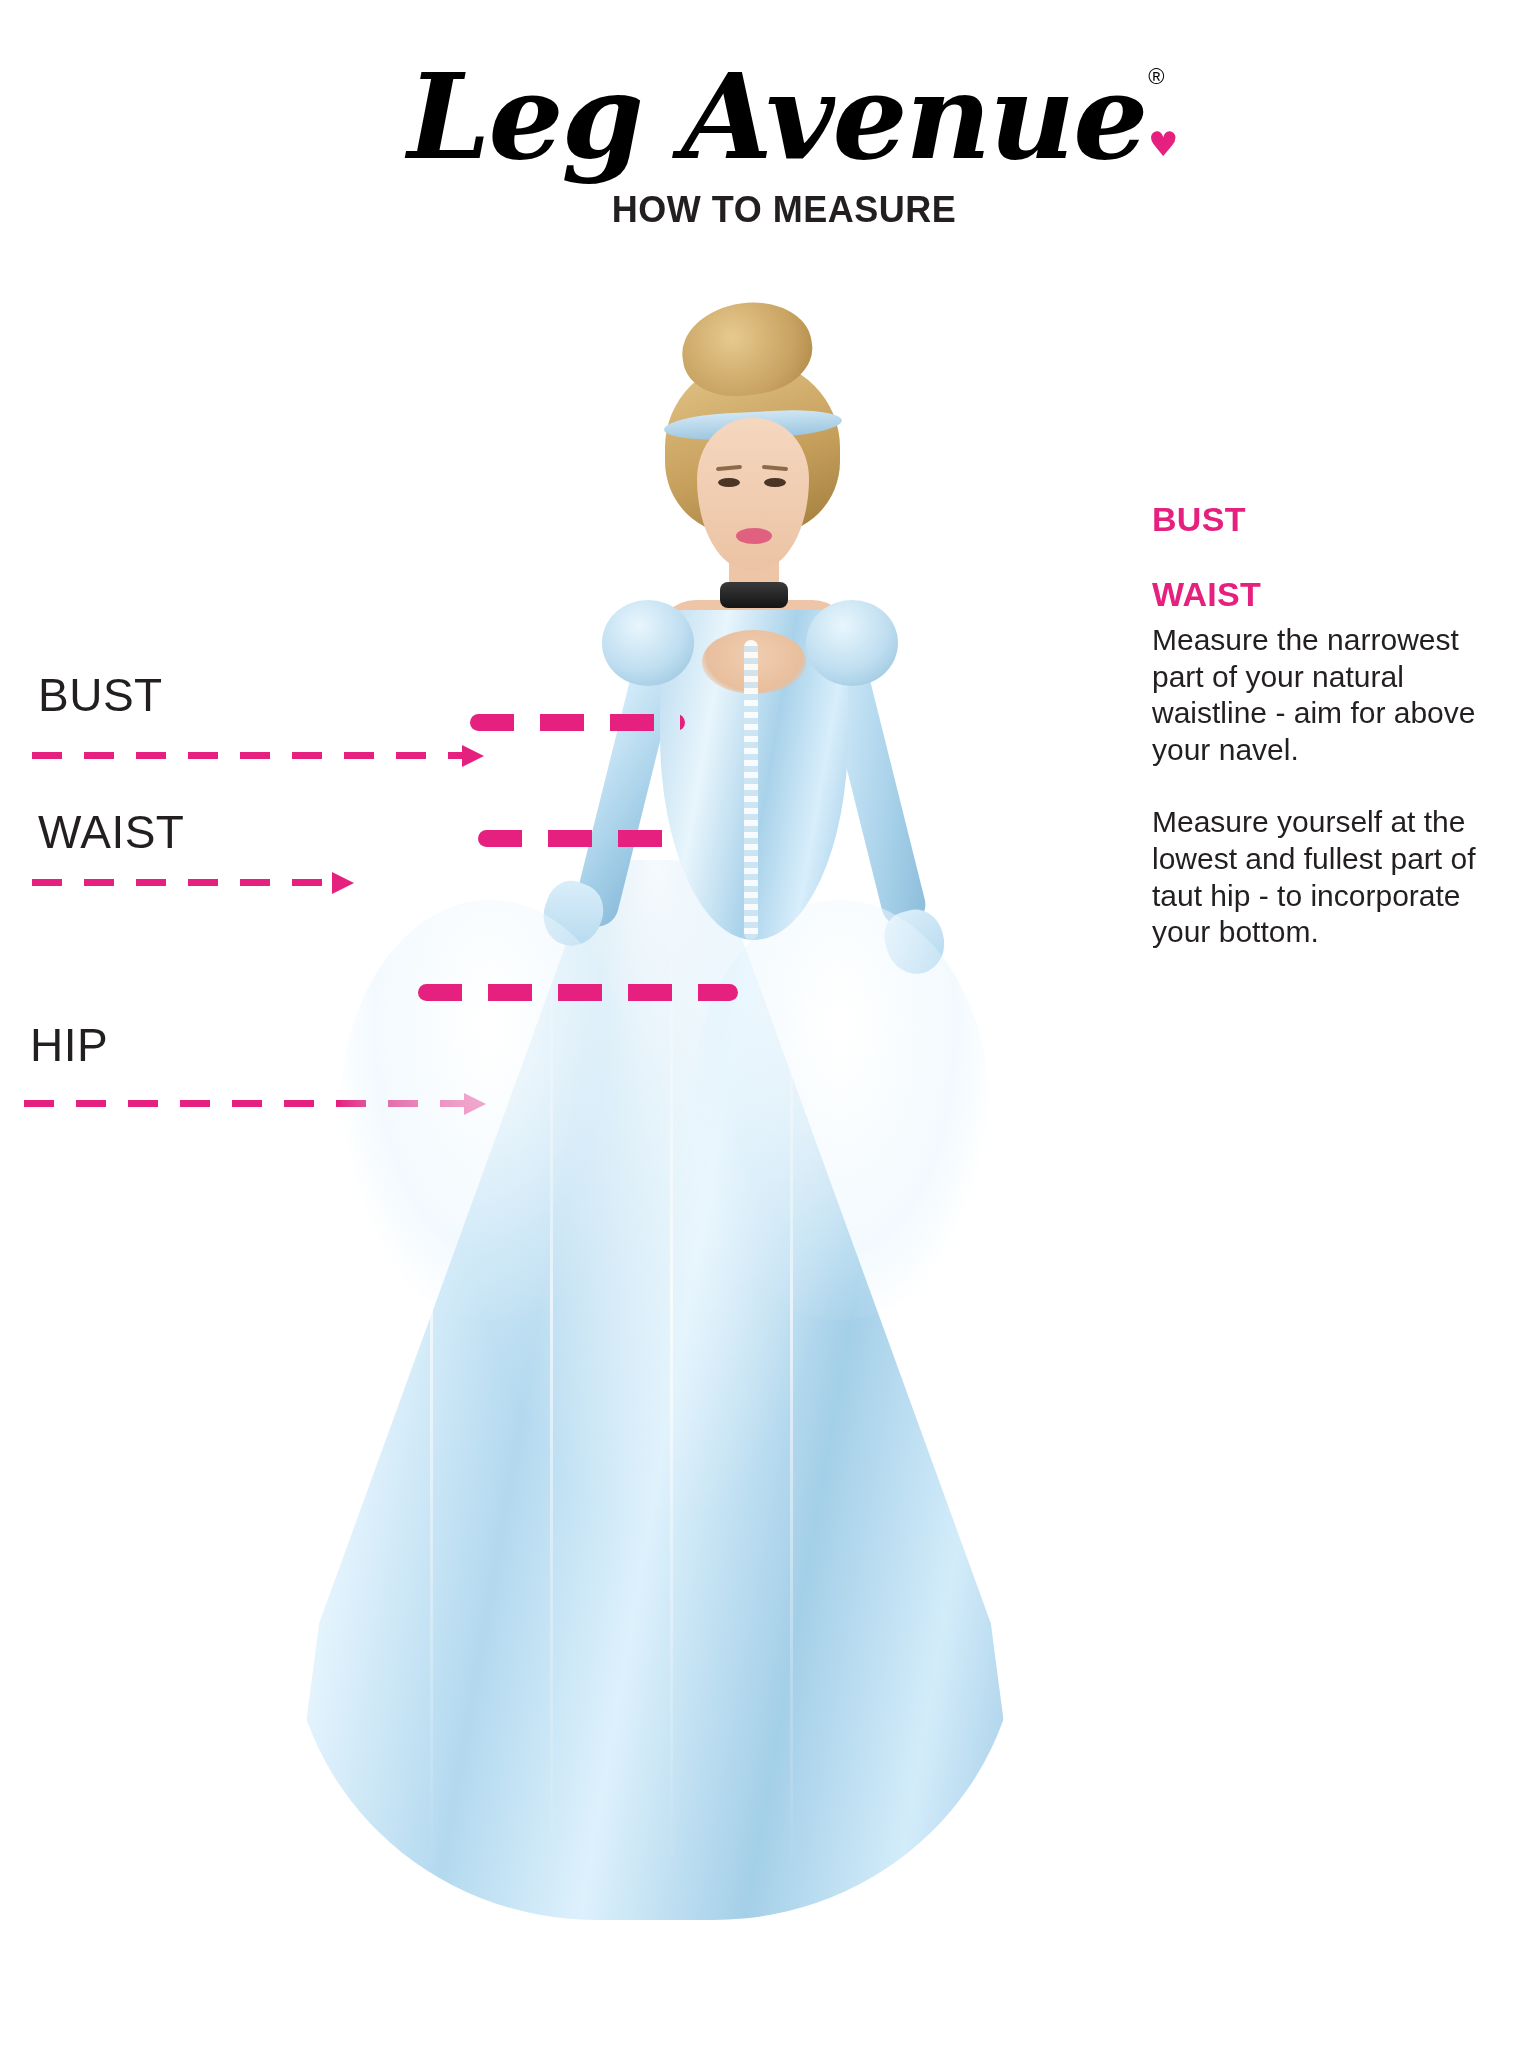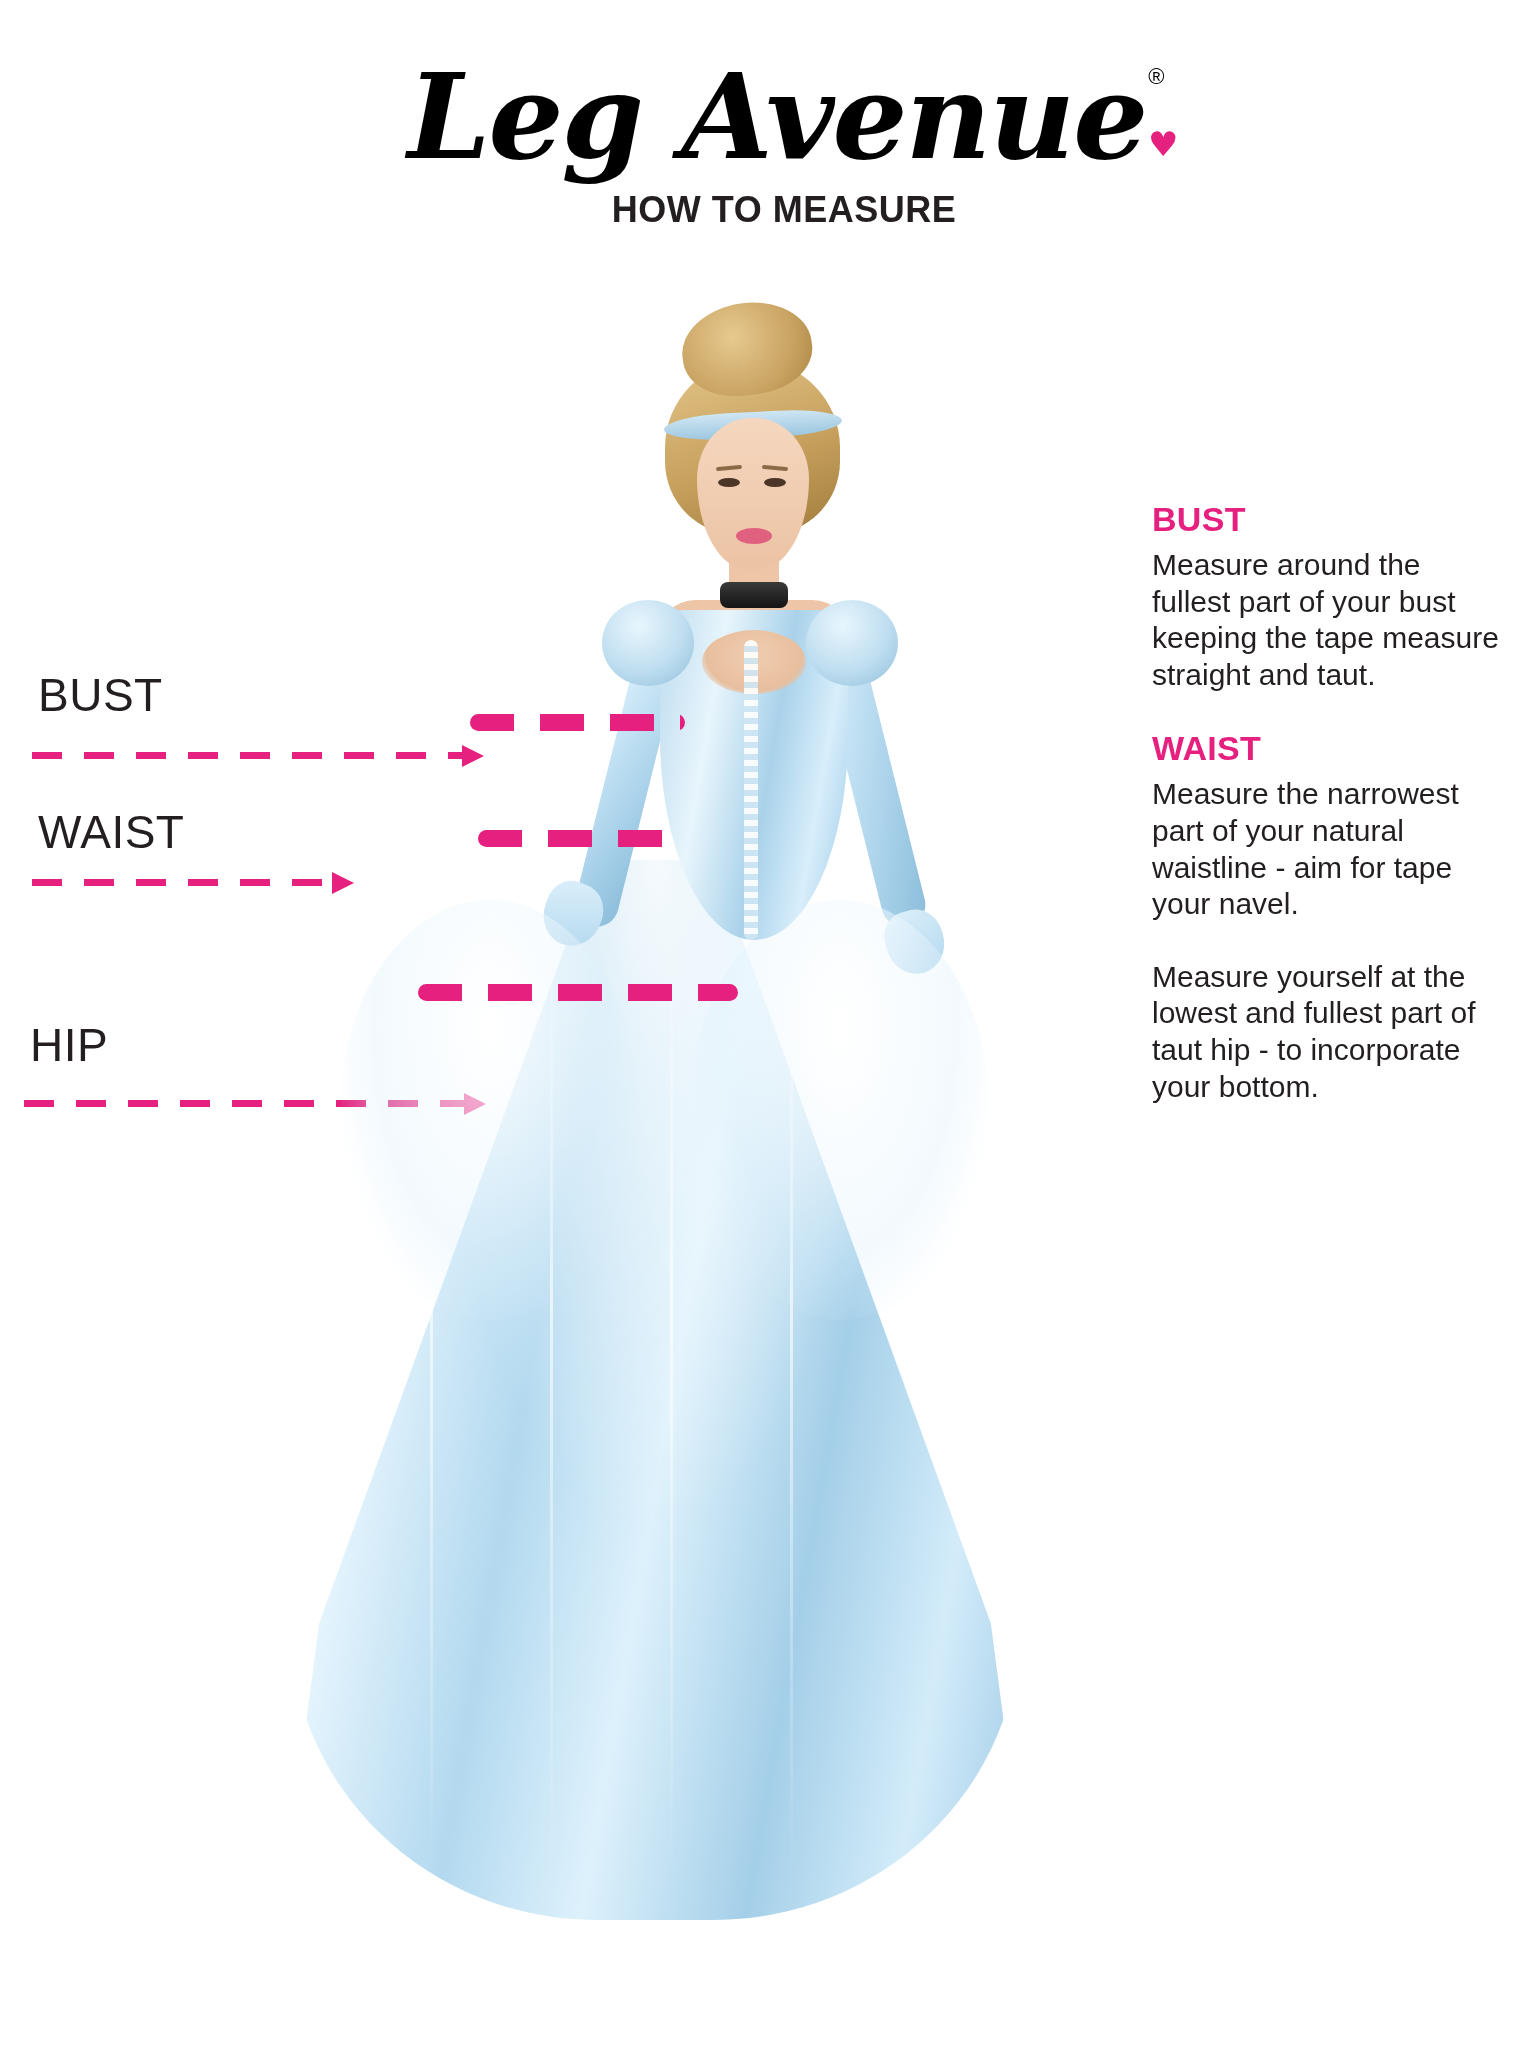--- a/index.html
+++ b/index.html
@@ -357,22 +357,21 @@
 
 <div class="left-label" style="left:30px; top:1018px;">HIP</div>
 <div class="arrow-row" style="left:24px; top:1093px; width:462px;">
   <div class="arrow-line" style="width:440px;"></div>
   <div class="arrow-head" style="left:440px;"></div>
 </div>
 
 <div class="info-col">
   <div class="info-block">
     <p class="info-title">BUST</p>
-    <p class="info-body">Measure around the fullest part of your bust keeping the tape measure straight and taut.</p>
   </div>
   <div class="info-block">
     <p class="info-title">WAIST</p>
-    <p class="info-body">Measure the narrowest part of your natural waistline - aim for tape your navel.</p>
+    <p class="info-body">Measure the narrowest part of your natural waistline - aim for above your navel.</p>
   </div>
   <div class="info-block">
     <p class="info-body">Measure yourself at the lowest and fullest part of taut hip - to incorporate your bottom.</p>
   </div>
 </div>
 
 </body></html>

